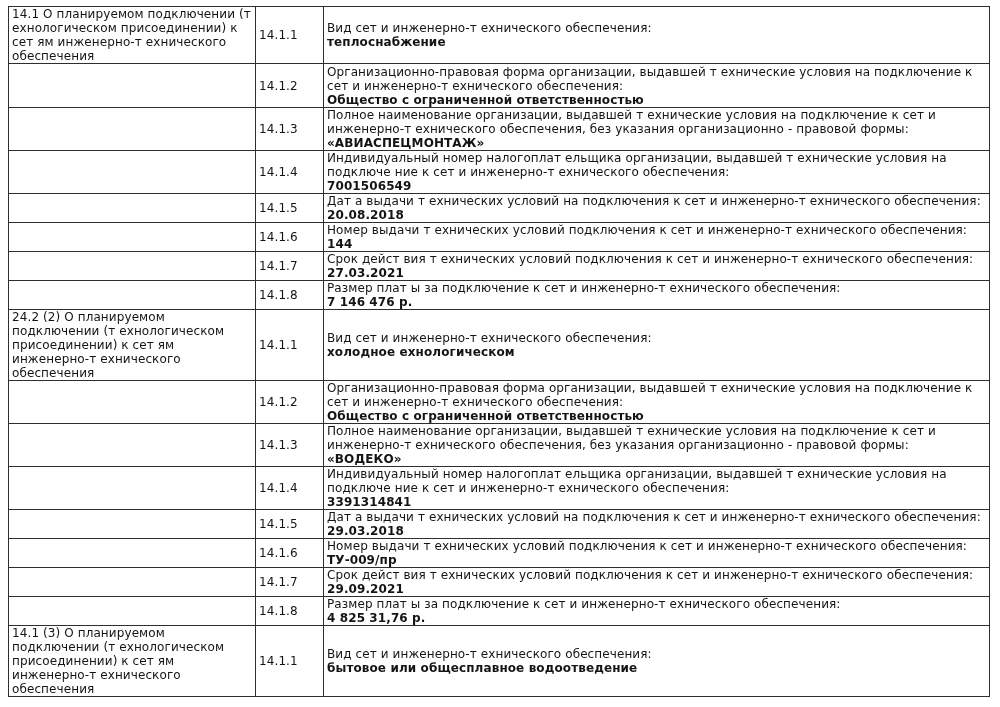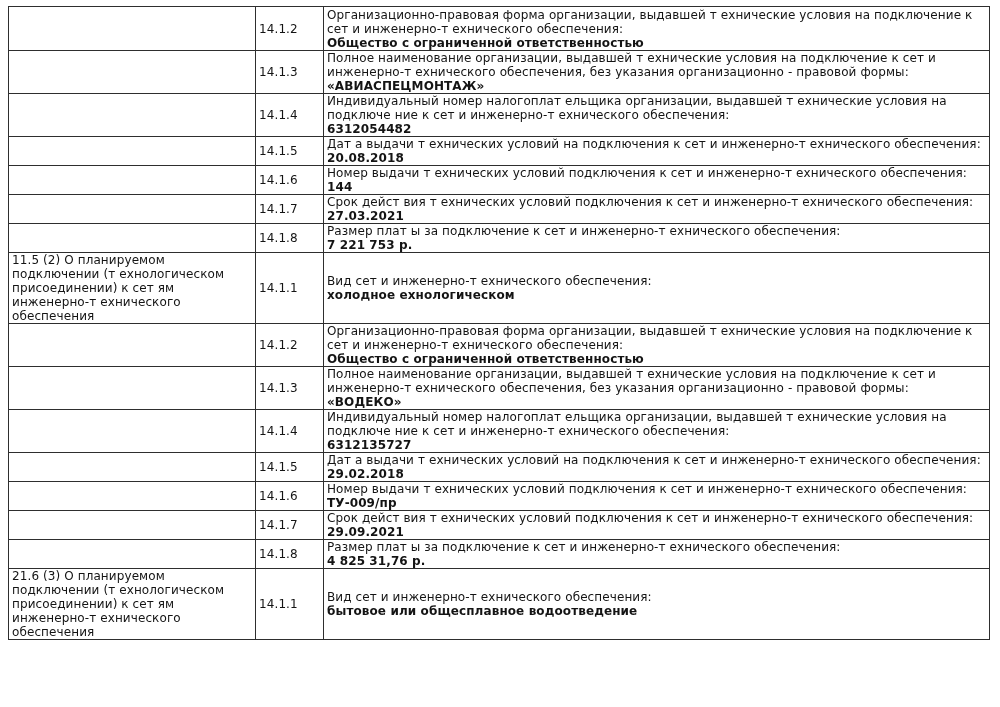--- a/index.html
+++ b/index.html
@@ -46,20 +46,30 @@
 <body>
 
 <table class="doc">
   <colgroup>
     <col style="width:247px">
     <col style="width:68px">
     <col style="width:666px">
   </colgroup>
   <tbody>
 
+    <tr style="height:55px">
+      <td class="c1">
+          <div>14.1 О планируемом подключении (т ехнологическом присоединении) к сет ям инженерно-т ехнического обеспечения</div>
+        </td>
+      <td class="c2">14.1.1</td>
+      <td class="c3">
+        <div>Вид сет и инженерно-т ехнического обеспечения:</div>
+        <div class="val">теплоснабжение</div>
+      </td>
+    </tr>
     <tr style="height:44px">
       <td class="c1"></td>
       <td class="c2">14.1.2</td>
       <td class="c3">
         <div>Организационно-правовая форма организации, выдавшей т ехнические условия на подключение к сет и инженерно-т ехнического обеспечения:</div>
         <div class="val">Общество с ограниченной ответственностью</div>
       </td>
     </tr>
     <tr style="height:43px">
       <td class="c1"></td>
@@ -67,21 +77,21 @@
       <td class="c3">
         <div>Полное наименование организации, выдавшей т ехнические условия на подключение к сет и инженерно-т ехнического обеспечения, без указания организационно - правовой формы:</div>
         <div class="val">«АВИАСПЕЦМОНТАЖ»</div>
       </td>
     </tr>
     <tr style="height:42px">
       <td class="c1"></td>
       <td class="c2">14.1.4</td>
       <td class="c3">
         <div>Индивидуальный номер налогоплат ельщика организации, выдавшей т ехнические условия на подключе ние к сет и инженерно-т ехнического обеспечения:</div>
-        <div class="val">6312054482</div>
+        <div class="val">7001506549</div>
       </td>
     </tr>
     <tr style="height:28px">
       <td class="c1"></td>
       <td class="c2">14.1.5</td>
       <td class="c3">
         <div>Дат а выдачи т ехнических условий на подключения к сет и инженерно-т ехнического обеспечения:</div>
         <div class="val">20.08.2018</div>
       </td>
     </tr>
@@ -99,27 +109,27 @@
       <td class="c3">
         <div>Срок дейст вия т ехнических условий подключения к сет и инженерно-т ехнического обеспечения:</div>
         <div class="val">27.03.2021</div>
       </td>
     </tr>
     <tr style="height:29px">
       <td class="c1"></td>
       <td class="c2">14.1.8</td>
       <td class="c3">
         <div>Размер плат ы за подключение к сет и инженерно-т ехнического обеспечения:</div>
-        <div class="val">7 221 753 р.</div>
+        <div class="val">7 146 476 р.</div>
       </td>
     </tr>
 
     <tr style="height:60px">
       <td class="c1">
-          <div>11.5 (2) О планируемом подключении (т ехнологическом присоединении) к сет ям инженерно-т ехнического обеспечения</div>
+          <div>24.2 (2) О планируемом подключении (т ехнологическом присоединении) к сет ям инженерно-т ехнического обеспечения</div>
         </td>
       <td class="c2">14.1.1</td>
       <td class="c3">
         <div>Вид сет и инженерно-т ехнического обеспечения:</div>
         <div class="val">холодное ехнологическом</div>
       </td>
     </tr>
     <tr style="height:43px">
       <td class="c1"></td>
       <td class="c2">14.1.2</td>
@@ -134,29 +144,29 @@
       <td class="c3">
         <div>Полное наименование организации, выдавшей т ехнические условия на подключение к сет и инженерно-т ехнического обеспечения, без указания организационно - правовой формы:</div>
         <div class="val">«ВОДЕКО»</div>
       </td>
     </tr>
     <tr style="height:43px">
       <td class="c1"></td>
       <td class="c2">14.1.4</td>
       <td class="c3">
         <div>Индивидуальный номер налогоплат ельщика организации, выдавшей т ехнические условия на подключе ние к сет и инженерно-т ехнического обеспечения:</div>
-        <div class="val">6312135727</div>
+        <div class="val">3391314841</div>
       </td>
     </tr>
     <tr style="height:29px">
       <td class="c1"></td>
       <td class="c2">14.1.5</td>
       <td class="c3">
         <div>Дат а выдачи т ехнических условий на подключения к сет и инженерно-т ехнического обеспечения:</div>
-        <div class="val">29.02.2018</div>
+        <div class="val">29.03.2018</div>
       </td>
     </tr>
     <tr style="height:29px">
       <td class="c1"></td>
       <td class="c2">14.1.6</td>
       <td class="c3">
         <div>Номер выдачи т ехнических условий подключения к сет и инженерно-т ехнического обеспечения:</div>
         <div class="val">ТУ-009/пр</div>
       </td>
     </tr>
@@ -172,21 +182,21 @@
       <td class="c1"></td>
       <td class="c2">14.1.8</td>
       <td class="c3">
         <div>Размер плат ы за подключение к сет и инженерно-т ехнического обеспечения:</div>
         <div class="val">4 825 31,76 р.</div>
       </td>
     </tr>
 
     <tr style="height:59px">
       <td class="c1">
-          <div>21.6 (3) О планируемом подключении (т ехнологическом присоединении) к сет ям инженерно-т ехнического обеспечения</div>
+          <div>14.1 (3) О планируемом подключении (т ехнологическом присоединении) к сет ям инженерно-т ехнического обеспечения</div>
         </td>
       <td class="c2">14.1.1</td>
       <td class="c3">
         <div>Вид сет и инженерно-т ехнического обеспечения:</div>
         <div class="val">бытовое или общесплавное водоотведение</div>
       </td>
     </tr>
   </tbody>
 </table>
 

